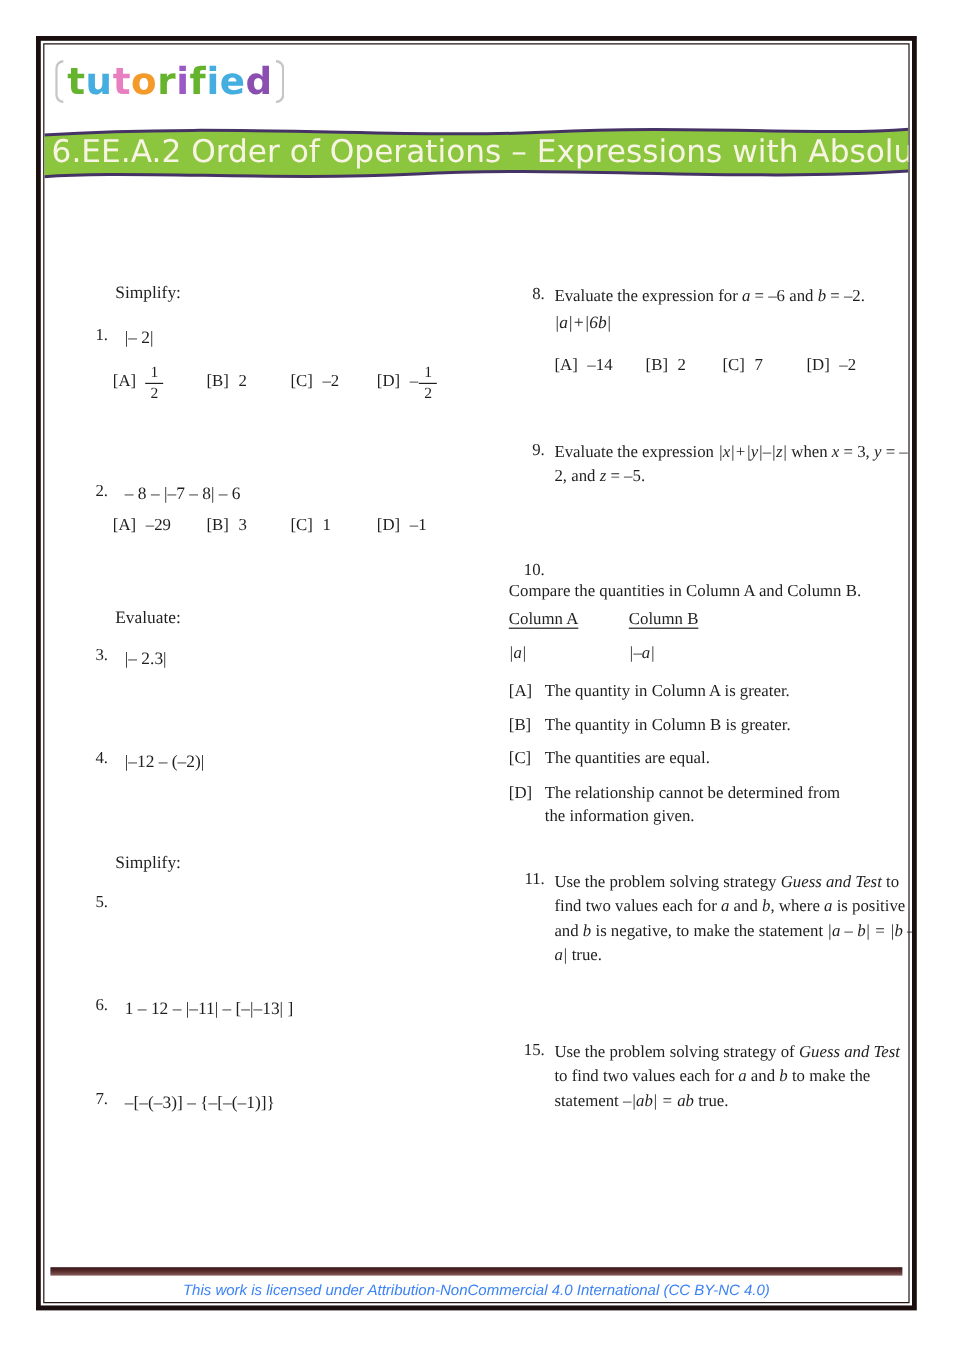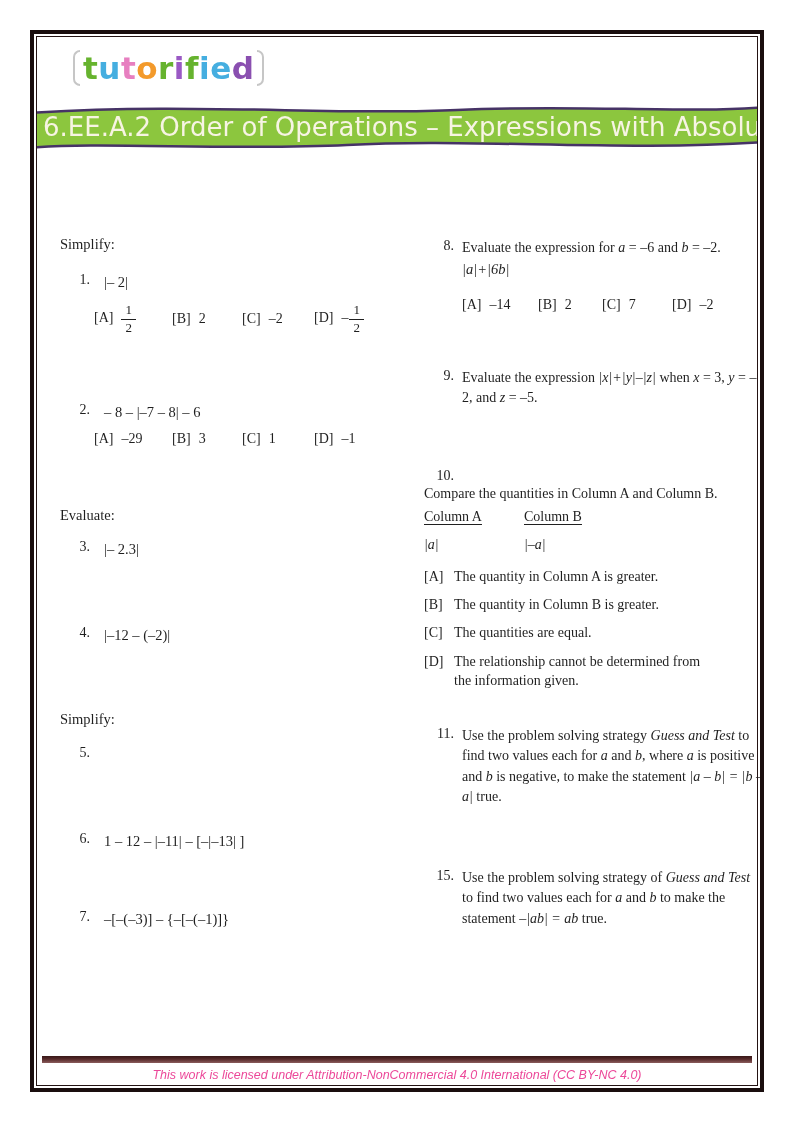--- a/index.html
+++ b/index.html
@@ -8,36 +8,36 @@
     font-family:"Liberation Serif", serif; color:#1f1f1f;
   }
   .sheet {
     position:absolute; left:30px; top:30px; width:734px; height:1062px;
     box-sizing:border-box; background:#ffffff;
     border:4px solid #1a0e0e;
     box-shadow: inset 0 0 0 2px #ffffff, inset 0 0 0 3px #241313;
     overflow:hidden;
   }
   
-  .logo { position:absolute; left:12px; top:12px; height:44px; display:flex; align-items:center;margin-left:27px; }
+  .logo { position:absolute; left:12px; top:12px; height:44px; display:flex; align-items:center; }
   .lletters { font-family:"DejaVu Sans", sans-serif; font-weight:bold; font-size:31px; line-height:1; letter-spacing:0.5px; }
   .lbr,.rbr { width:7px; height:36px; display:inline-block; border:2px solid #c6c6c6; box-sizing:border-box; }
   .lbr { border-right:none; border-radius:8px 0 0 8px; margin-right:3px; }
   .rbr { border-left:none; border-radius:0 8px 8px 0; margin-left:3px; }
   
   .banner { position:absolute; left:3px; top:66px; width:720px; height:54px; overflow:hidden; }
   .banner svg { position:absolute; left:0; top:0; width:100%; height:100%; }
   .banner-title {
     position:absolute; left:6px; top:0; width:720px; line-height:55px;
     font-family:"DejaVu Sans", sans-serif; font-size:26px; color:#f7f4e3;
     white-space:nowrap; overflow:hidden;
   }
   .standard { position:absolute; left:8px; top:124px; font-family:"DejaVu Serif", serif; font-size:13px; color:#2e2e2e; }
   
-  .slabel { position:absolute; font-size:14.5px; }
+  .slabel { position:absolute; font-size:14.5px;margin-left:36px; }
   .q { position:absolute; display:flex; align-items:flex-start; }
   .qn { flex:none; text-align:right; font-size:14px; }
   .q-left .qn { width:30px; margin-right:14px; }
   .q-right .qn { width:30px; margin-right:8px; }
   .qc { font-size:14px; line-height:1.45; }
   .q-right .qc { width:302px; }
   .expr { font-size:14.5px; white-space:nowrap; }
   .it { font-style:italic; }
   .math { font-style:italic; }
   
@@ -57,21 +57,21 @@
   .q10-table { display:grid; grid-template-columns:100px auto; margin-top:3px; row-gap:7px; }
   .colhead { text-decoration:underline; text-underline-offset:3px; }
   .q10-opts { margin-top:12px; }
   .opt10 { display:flex; margin-bottom:8px; }
   .opt10 .olbl10 { flex:none; width:30px; }
   .opt10 .otxt { width:264px; line-height:1.4; }
   
   .fbar { position:absolute; left:8px; right:8px; top:1022px; height:7px;
           background:linear-gradient(180deg,#371717 0%,#562a2a 45%,#8a5c5c 100%); }
   .license { position:absolute; left:0; right:0; top:1034px; text-align:center;
-             font-family:"Liberation Sans", sans-serif; font-style:italic; font-size:12.5px; color:#ec4899; }
+             font-family:"Liberation Sans", sans-serif; font-style:italic; font-size:12.5px; color:#3b82f6; }
 </style>
 </head>
 <body>
 
 <div class="sheet">
 
   <div class="logo">
     <span class="lbr"></span>
     <span class="lletters"><span style="color: rgb(102, 179, 46);">t</span><span style="color: rgb(69, 174, 224);">u</span><span style="color: rgb(231, 127, 192);">t</span><span style="color: rgb(243, 154, 43);">o</span><span style="color: rgb(102, 179, 46);">r</span><span style="color: rgb(154, 89, 196);">i</span><span style="color: rgb(102, 179, 46);">f</span><span style="color: rgb(69, 174, 224);">i</span><span style="color: rgb(69, 174, 224);">e</span><span style="color: rgb(138, 79, 176);">d</span></span>
     <span class="rbr"></span>

